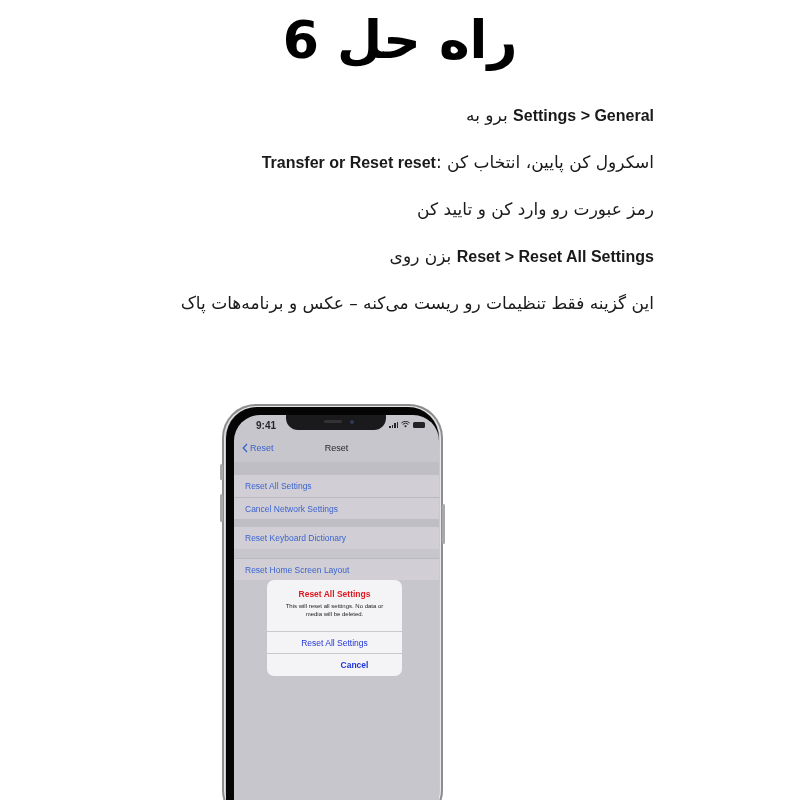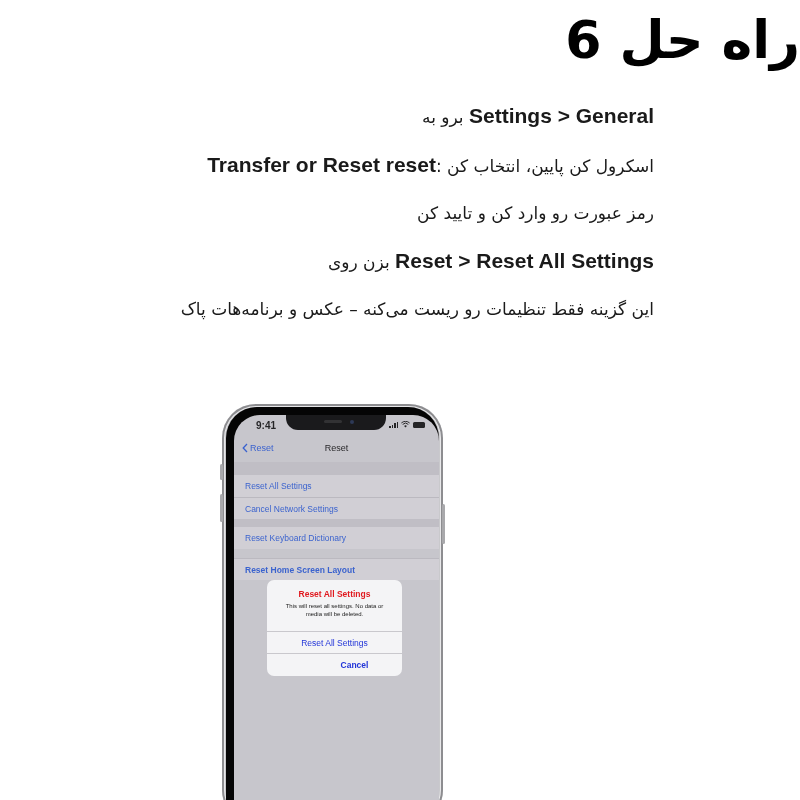--- a/index.html
+++ b/index.html
@@ -1,31 +1,31 @@
 <!DOCTYPE html>
 <html><head>
 <meta charset="utf-8">
 <style>
   * { box-sizing: border-box; margin: 0; padding: 0; }
   html, body { width: 800px; height: 800px; background: #ffffff; overflow: hidden; }
   body { position: relative; font-family: "DejaVu Sans", sans-serif; color: #111; }
 
   .title {
     position: absolute; top: 8px; left: 0; width: 800px;
-    direction: rtl;
+    text-align: center; direction: rtl;
     font-size: 52px; font-weight: bold; color: #000; line-height: 64px;
     letter-spacing: 1px;
   }
 
   .steps { position: absolute; right: 146px; top: 92px; width: 560px; direction: rtl; }
   .step {
     font-size: 17px; line-height: 47px; text-align: right; color: #1a1a1a;
     white-space: nowrap; unicode-bidi: plaintext;
   }
-  .step .ltr { direction: ltr; unicode-bidi: isolate; font-family: "Liberation Sans", sans-serif; font-weight: bold; font-size: 21px; }
+  .step .ltr { direction: ltr; unicode-bidi: isolate; font-family: "Liberation Sans", sans-serif; font-weight: bold; font-size: 16px; }
 
   
   .phone {
     position: absolute; left: 222px; top: 404px; width: 221px; height: 420px;
     border-radius: 34px; background: #c9c9cc;
     box-shadow: inset 0 0 0 2px #8d8d90, inset 0 0 0 3px #e8e8ea;
   }
   .phone .side-btn { position: absolute; width: 3px; background: #a8a8ab; border-radius: 2px; }
   .bezel {
     position: absolute; left: 4px; top: 3px; right: 4px; bottom: -10px;
@@ -126,21 +126,21 @@
           <span>Reset</span>
         </div>
         <div class="navtitle">Reset</div>
       </div>
 
       <div class="band" style="top:47px; height:13px;"></div>
       <div class="row" style="top:60px;">Reset All Settings</div>
       <div class="row sep" style="top:82px;">Cancel Network Settings</div>
       <div class="band" style="top:104px; height:17px;"></div>
       <div class="row" style="top:112px;">Reset Keyboard Dictionary</div>
-      <div class="row sep" style="top:143px;font-weight:bold;">Reset Home Screen Layout</div>
+      <div class="row sep" style="top:143px;">Reset Home Screen Layout</div>
 
       <div class="dim"></div>
 
       <div class="alert">
         <div class="alert-title">Reset All Settings</div>
         <div class="alert-msg">This will reset all settings. No data or media will be deleted.</div>
         <div class="alert-btn" style="top:51px;">Reset All Settings</div>
         <div class="alert-btn" style="top:73px; font-weight:bold;padding-left:40px;">Cancel</div>
       </div>
 

